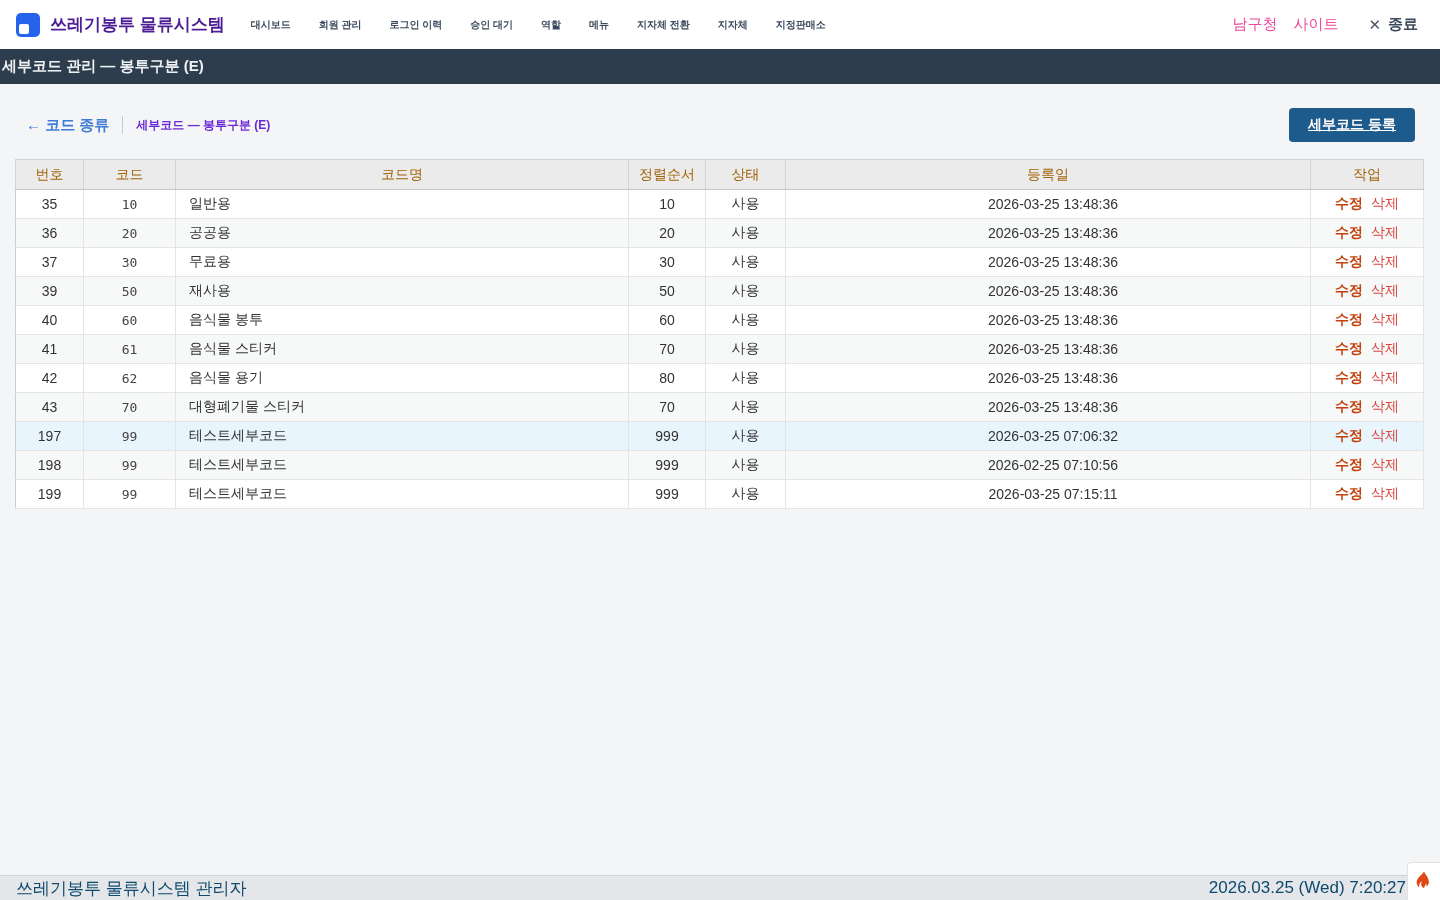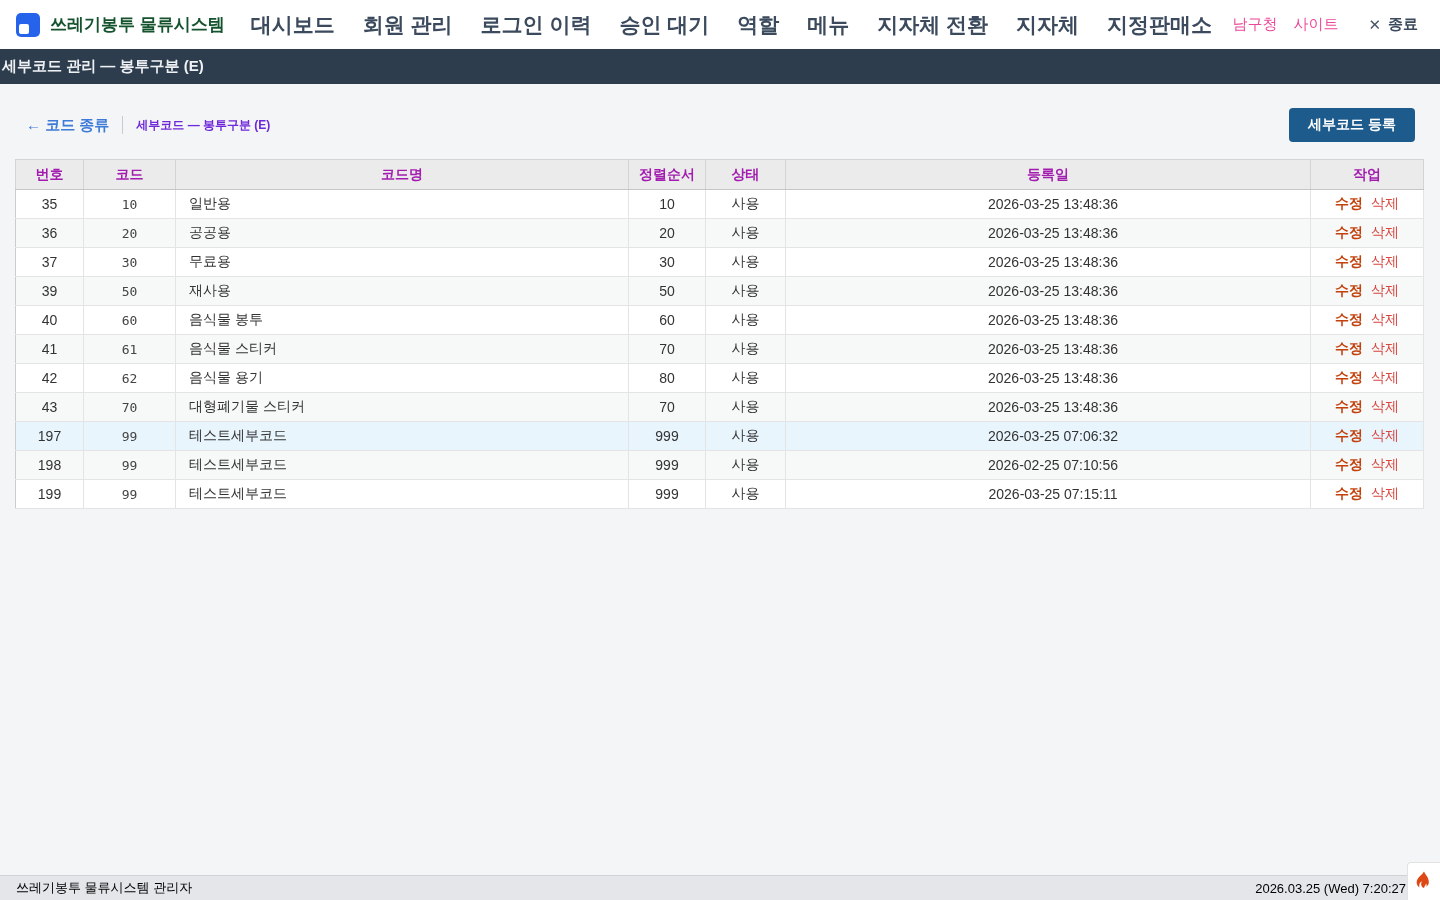--- a/index.html
+++ b/index.html
@@ -18,23 +18,23 @@
     padding: 0 22px 0 16px;
   }
   .logo {
     width: 24px; height: 24px; background: #2563eb;
     border-radius: 5px; position: relative; margin-right: 10px; flex: 0 0 auto;
   }
   .logo .notch {
     position: absolute; left: 3px; bottom: 3px;
     width: 10px; height: 10px; background: #ffffff; border-radius: 2px;
   }
-  .brand { font-size: 17px; font-weight: bold; color: #14532d; margin-right: 26px; white-space: nowrap; }
+  .brand { font-size: 17px; font-weight: bold; color: #4c1d95; margin-right: 26px; white-space: nowrap; }
   .nav-links { display: flex; align-items: center; gap: 28px; }
-  .nav-link { font-size: 21px; font-weight: 600; color: #3c4a5e; text-decoration: none; cursor: pointer; white-space: nowrap; }
+  .nav-link { font-size: 10px; font-weight: 600; color: #3c4a5e; text-decoration: none; cursor: pointer; white-space: nowrap; }
   .topnav-right { margin-left: auto; display: flex; align-items: center; }
   .muted-link { color: #ec4899; font-size: 15px; text-decoration: none; cursor: pointer; }
   .muted-link + .muted-link { margin-left: 16px; }
   .exit-link {
     margin-left: 30px; display: flex; align-items: center; gap: 7px;
     color: #3c4a5e; font-size: 15px; font-weight: 600; text-decoration: none; cursor: pointer;
   }
   .x-icon { font-size: 15px; color: #4a5568; font-weight: 400; }
   
   .subheader {
@@ -46,31 +46,31 @@
   .toolbar {
     display: flex; align-items: center;
     padding: 24px 25px 17px 26px;
   }
   .back-link { color: #3e7bd7; font-size: 15px; font-weight: 600; text-decoration: none; cursor: pointer; white-space: nowrap; }
   .crumb-divider { width: 1px; height: 18px; background: #c6cbd2; margin: 0 13px; }
   .page-title { font-size: 12px; font-weight: bold; color: #6d28d9; white-space: nowrap; text-align: right; }
   .register-btn {
     margin-left: auto; background: #1e5b8d; color: #ffffff;
     border: none; border-radius: 4px; height: 34px; padding: 0 19px;
-    font-size: 14px; font-weight: 600; font-family: inherit; cursor: pointer;
+    font-size: 14px; font-weight: 600; font-family: inherit; cursor: pointer; text-decoration: underline;
   }
   
   .table-wrap { margin: 0 17px 0 15px; }
   table {
     width: 1408px; border-collapse: collapse; table-layout: fixed;
     background: #fff; border: 1px solid #c9cdd2;
   }
   th {
-    background: #ebebeb; height: 30px; font-size: 14px; font-weight: bold;
-    color: #a21caf; border: 1px solid #d4d4d4; border-bottom: 1px solid #c6c6c6;
+    background: #ebebeb; height: 30px; font-size: 14px; font-weight: normal;
+    color: #a16207; border: 1px solid #d4d4d4; border-bottom: 1px solid #c6c6c6;
     text-align: center;
   }
   td {
     height: 29px; font-size: 14px; color: #333;
     border-right: 1px solid #e4e4e4; border-bottom: 1px solid #e4e4e4;
     text-align: center; white-space: nowrap; overflow: hidden;
   }
   tbody tr:nth-child(even) { background: #f7f8f8; }
   tbody tr.highlight { background: #e9f5fd; }
   .w-no { width: 68px; } .w-code { width: 92px; } .w-name { width: 453px; }
@@ -80,21 +80,21 @@
   td.c-date { text-align: center; padding-left: 10px; }
   td.c-code { font-family: "DejaVu Sans Mono", monospace; font-size: 13px; color: #444; }
   td.c-actions a { text-decoration: none; cursor: pointer; font-weight: 500; }
   td.c-actions a.edit { color: #c2410c; margin-right: 8px; font-weight: bold; }
   td.c-actions a.del { color: #d9443f; }
   
   .footer {
     position: absolute; left: 0; bottom: 0; width: 1440px; height: 25px;
     background: #e4e6e9; border-top: 1px solid #cfd2d6;
     display: flex; align-items: center; justify-content: space-between;
-    padding: 0 34px 0 16px; font-size: 13px; color: #000000;
+    padding: 0 34px 0 16px; font-size: 17px; color: #0c4a6e;
   }
   .flame-box {
     position: absolute; right: 0; bottom: 0; width: 33px; height: 38px;
     background: #ffffff; border: 1px solid #e2e2e2; border-right: none; border-bottom: none;
     border-radius: 4px 0 0 0;
     display: flex; align-items: center; justify-content: center; z-index: 5;
   }
 </style>
 </head>
 <body>

